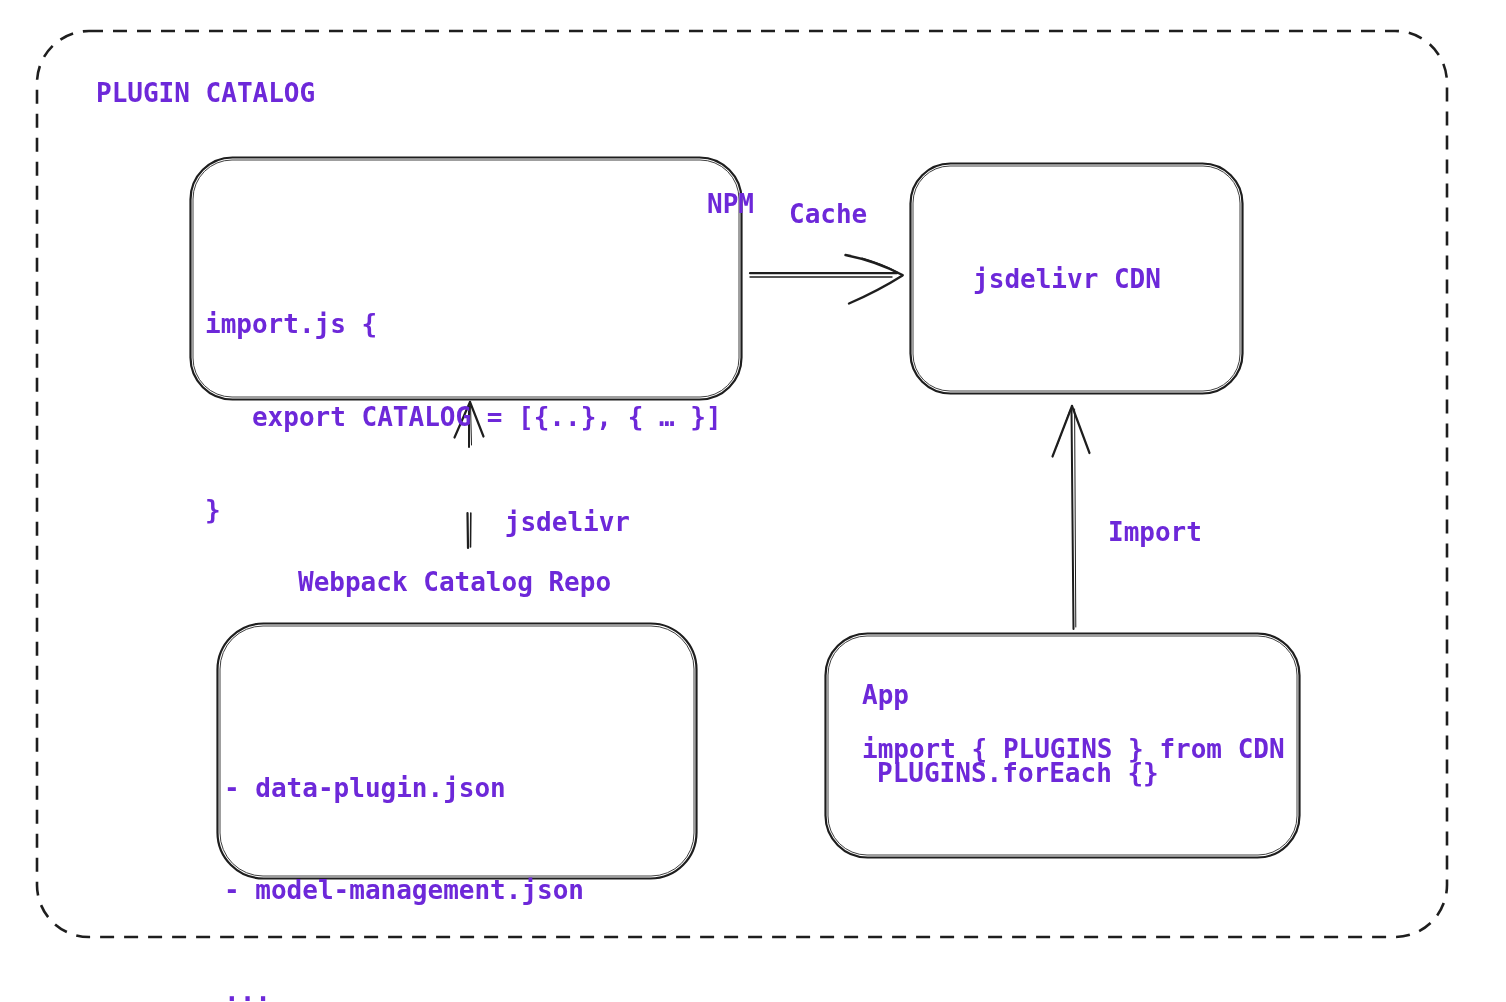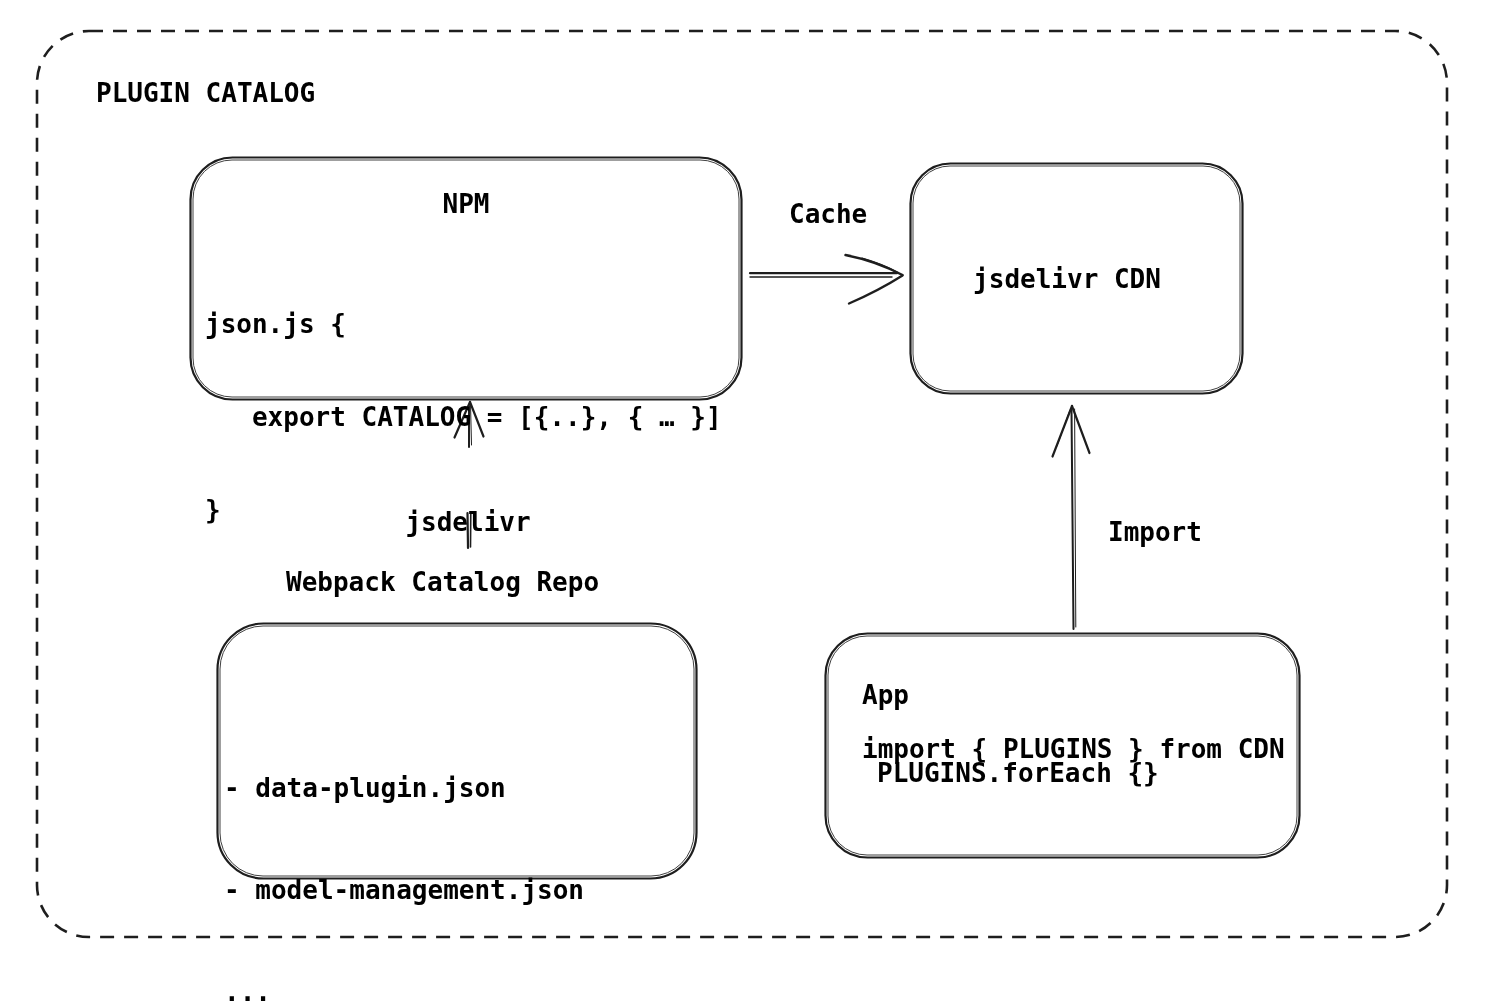--- a/index.html
+++ b/index.html
@@ -17,26 +17,26 @@
     color: #1e1e1e;
   }
   .shapes {
     position: absolute;
     left: 0;
     top: 0;
   }
   .label {
     position: absolute;
     font: 700 26px "DejaVu Sans Mono", "Liberation Mono", monospace;
-    color: #000000;
+    color: #6d28d9;
     line-height: 32px;
     white-space: pre;
     letter-spacing: 0px;
   }
-  .centered { text-align: center; }
+  .centered { text-align: right; padding-left: 12px; }
   .code { line-height: 31px; }
   .repo-items { line-height: 34px; }
   .cdn-title-wrap {
     position: absolute;
     left: 910px;
     top: 163px;
     width: 314px;
     height: 231px;
     display: flex;
     align-items: center;
@@ -97,21 +97,21 @@
       <path d="M1072 406 L1052.5 456.5" stroke-width="2.2"></path>
       <path d="M1072 406 L1089.5 453" stroke-width="2.2"></path>
       <path d="M1070 410 L1057 446" stroke-width="1"></path>
     </g>
   </svg>
 
   <div class="label" style="left:96px; top:77px;">PLUGIN CATALOG</div>
 
   <div class="label centered" style="left:190px; top:188px; width:552px;">NPM</div>
   <div class="label code" style="left:205px; top:247px;">
-    <div>json.js {</div>
+    <div>import.js {</div>
     <div>   export CATALOG = [{..}, { … }]</div>
     <div>}</div>
   </div>
 
   <div class="label" style="left:789px; top:198px;">Cache</div>
 
   <div class="cdn-title-wrap">
     <span class="label" style="position:static;">jsdelivr CDN</span>
   </div>
 

